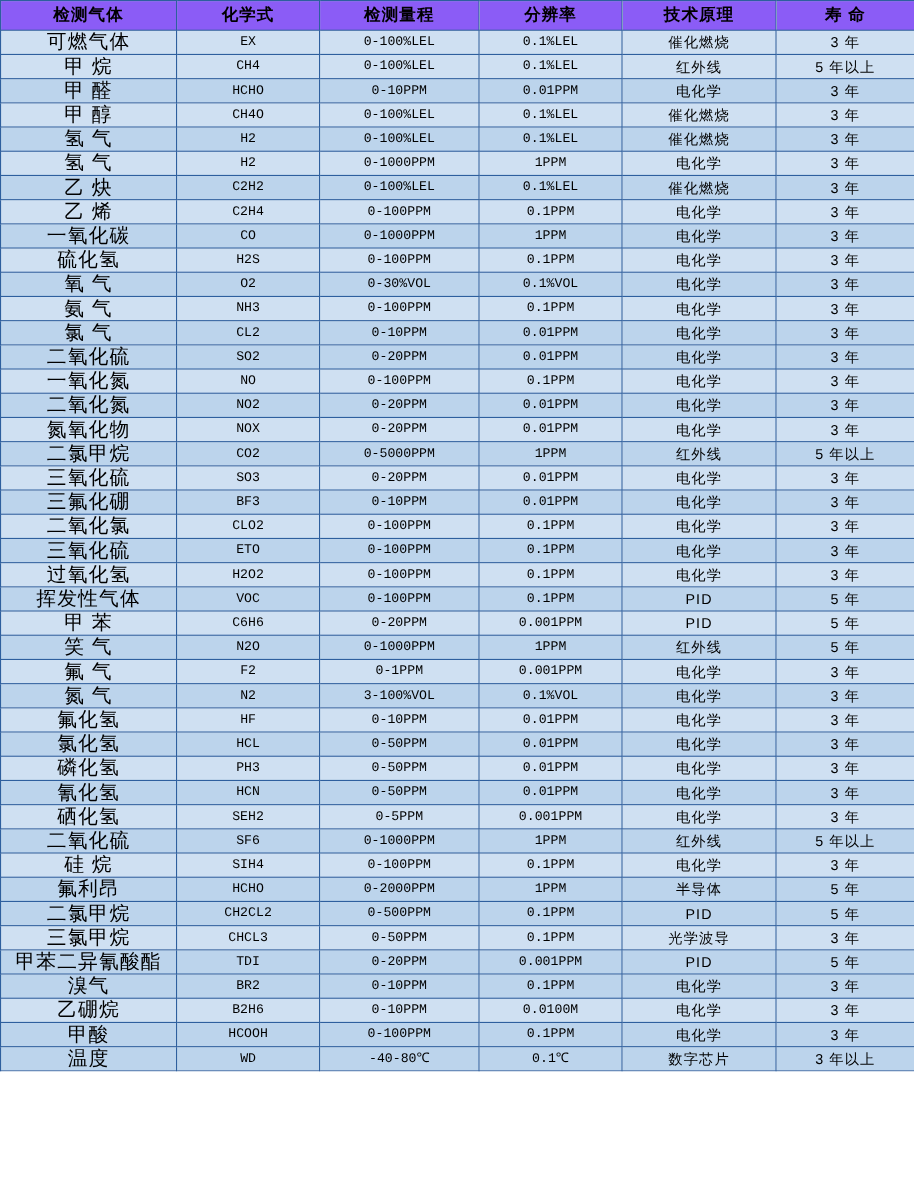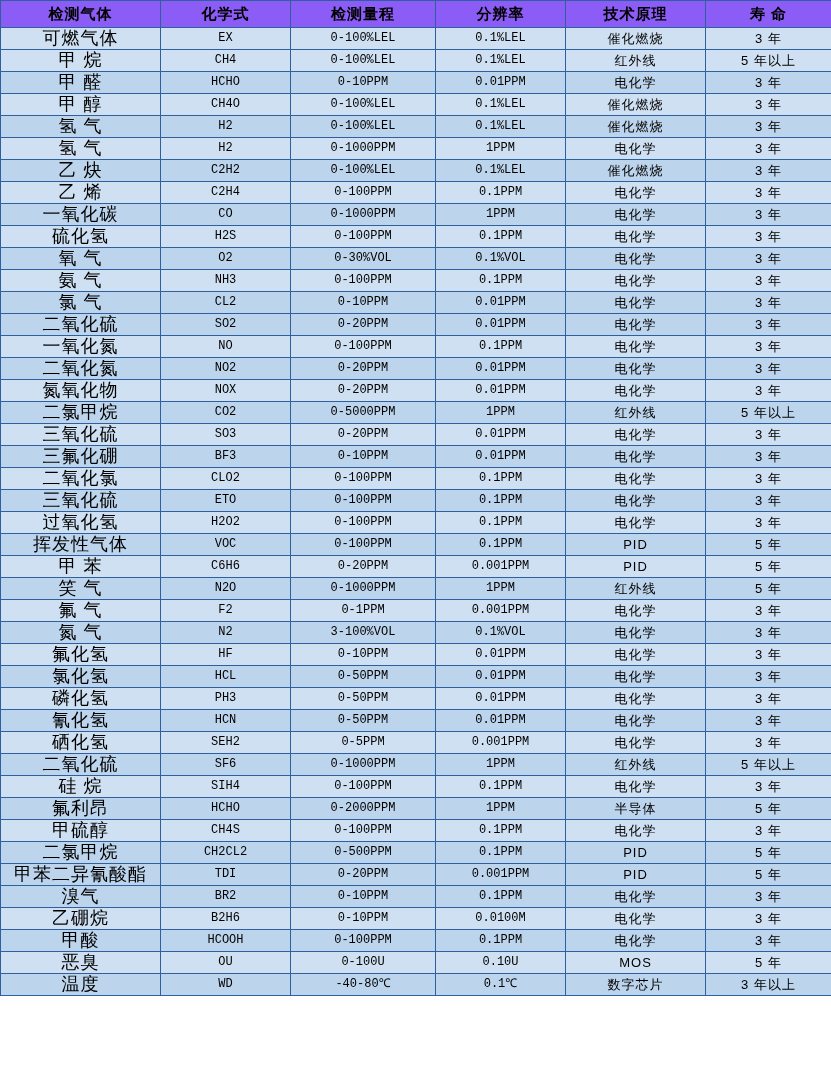--- a/index.html
+++ b/index.html
@@ -372,36 +372,36 @@
         <td class="c-life">3 年</td>
       </tr>
       <tr class="row-b">
         <td class="c-name">氟利昂</td>
         <td class="c-formula">HCHO</td>
         <td class="c-range">0-2000PPM</td>
         <td class="c-res">1PPM</td>
         <td class="c-principle">半导体</td>
         <td class="c-life">5 年</td>
       </tr>
-      <tr class="row-a">
-        <td class="c-name">甲硫醇</td>
-        <td class="c-formula">CH4S</td>
-        <td class="c-range">0-100PPM</td>
-        <td class="c-res">0.1PPM</td>
-        <td class="c-principle">电化学</td>
-        <td class="c-life">3 年</td>
-      </tr>
       <tr class="row-b">
         <td class="c-name">二氯甲烷</td>
         <td class="c-formula">CH2CL2</td>
         <td class="c-range">0-500PPM</td>
         <td class="c-res">0.1PPM</td>
         <td class="c-principle">PID</td>
         <td class="c-life">5 年</td>
       </tr>
+      <tr class="row-a">
+        <td class="c-name">三氯甲烷</td>
+        <td class="c-formula">CHCL3</td>
+        <td class="c-range">0-50PPM</td>
+        <td class="c-res">0.1PPM</td>
+        <td class="c-principle">光学波导</td>
+        <td class="c-life">3 年</td>
+      </tr>
       <tr class="row-b">
         <td class="c-name">甲苯二异氰酸酯</td>
         <td class="c-formula">TDI</td>
         <td class="c-range">0-20PPM</td>
         <td class="c-res">0.001PPM</td>
         <td class="c-principle">PID</td>
         <td class="c-life">5 年</td>
       </tr>
       <tr class="row-b">
         <td class="c-name">溴气</td>
@@ -419,28 +419,20 @@
         <td class="c-principle">电化学</td>
         <td class="c-life">3 年</td>
       </tr>
       <tr class="row-b">
         <td class="c-name">甲酸</td>
         <td class="c-formula">HCOOH</td>
         <td class="c-range">0-100PPM</td>
         <td class="c-res">0.1PPM</td>
         <td class="c-principle">电化学</td>
         <td class="c-life">3 年</td>
-      </tr>
-      <tr class="row-a">
-        <td class="c-name">恶臭</td>
-        <td class="c-formula">OU</td>
-        <td class="c-range">0-100U</td>
-        <td class="c-res">0.10U</td>
-        <td class="c-principle">MOS</td>
-        <td class="c-life">5 年</td>
       </tr>
       <tr class="row-b">
         <td class="c-name">温度</td>
         <td class="c-formula">WD</td>
         <td class="c-range">-40-80℃</td>
         <td class="c-res">0.1℃</td>
         <td class="c-principle">数字芯片</td>
         <td class="c-life">3 年以上</td>
       </tr>
     </tbody>

